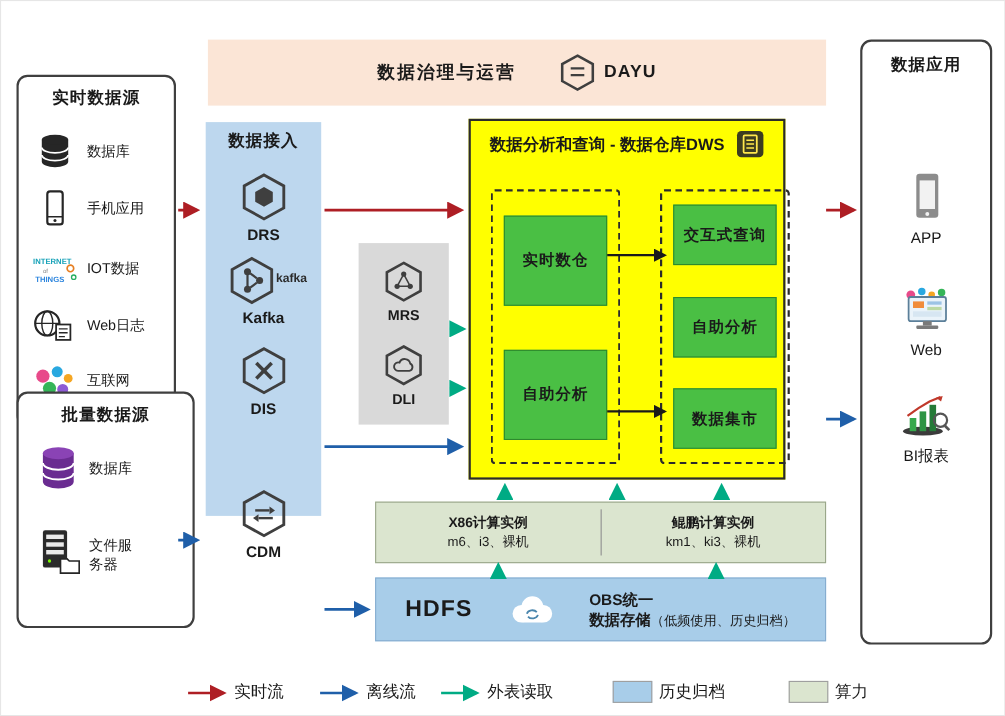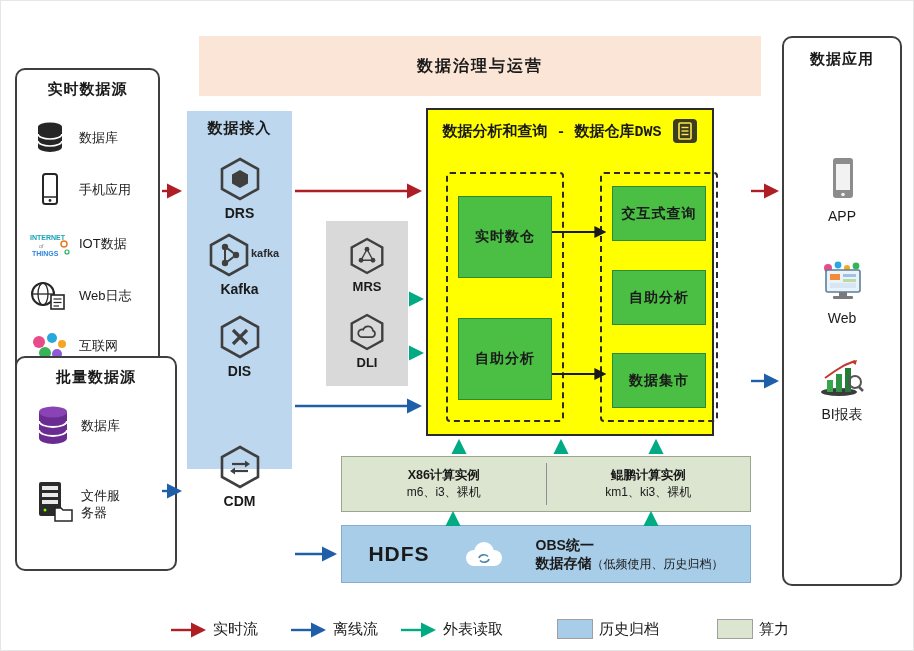--- a/index.html
+++ b/index.html
@@ -7,27 +7,27 @@
          font-family:"Liberation Sans","DejaVu Sans",sans-serif;color:#1a1a1a;
          overflow:hidden;border:1px solid #e6e6e6;box-sizing:border-box;}
   .abs{position:absolute;}
   .panel{position:absolute;background:#fff;border:2px solid #3f3f3f;border-radius:10px;box-sizing:border-box;}
   .panel-title{position:absolute;left:0;width:100%;text-align:center;font-weight:bold;font-size:15px;letter-spacing:1px;}
   .item-label{position:absolute;font-size:13px;line-height:1.3;}
   .svc-label{position:absolute;left:0;width:100%;text-align:center;font-weight:bold;font-size:14px;}
   .small-svc-label{position:absolute;left:0;width:100%;text-align:center;font-weight:bold;font-size:13px;}
   .col-ingestion{position:absolute;left:186px;top:110px;width:105px;height:358px;background:#bdd7ee;}
   .box-engines{position:absolute;left:325px;top:220px;width:82px;height:165px;background:#d9d9d9;}
-  .banner{position:absolute;left:198px;top:35px;width:562px;height:60px;background:#fbe5d6;
+  .banner{position:absolute;left:188px;top:35px;width:562px;height:60px;background:#fbe5d6;
           display:flex;align-items:center;justify-content:center;gap:40px;}
   .banner-title{font-weight:bold;font-size:16px;letter-spacing:2px;}
   .dayu-group{display:flex;align-items:center;gap:8px;}
   .dayu-text{font-weight:bold;font-size:16px;letter-spacing:1px;}
   .dws{position:absolute;left:425px;top:107px;width:288px;height:328px;background:#ffff00;
-       border:2px solid #2b2b2b;box-sizing:border-box;font-family:Liberation Mono, monospace;}
+       border:2px solid #2b2b2b;box-sizing:border-box;}
   .dws-title{position:absolute;left:0;top:8px;width:100%;display:flex;align-items:center;
              justify-content:center;gap:10px;font-weight:bold;font-size:15px;}
   .dashed-box{position:absolute;border:2px dashed #2b2b2b;border-radius:4px;box-sizing:border-box;}
   .green-box{position:absolute;background:#4abf44;border:1px solid #2d8a2d;box-sizing:border-box;
              display:flex;align-items:center;justify-content:center;font-weight:bold;font-size:14px;letter-spacing:1px;}
   .bar-compute{position:absolute;left:340px;top:455px;width:410px;height:56px;background:#dbe5cf;
                border:1px solid #9aa78a;box-sizing:border-box;display:flex;}
   .compute-half{flex:1;display:flex;flex-direction:column;align-items:center;justify-content:center;line-height:1.35;}
   .compute-title{font-weight:bold;font-size:12.5px;}
   .compute-sub{font-size:12px;}
@@ -44,20 +44,28 @@
   #arrows{position:absolute;left:0;top:0;z-index:30;pointer-events:none;}
   .icon{position:absolute;}
 </style>
 </head>
 <body>
 
 <div id="stage">
 
   <div class="banner">
     <span class="banner-title">数据治理与运营</span>
+    <span class="dayu-group">
+      <svg width="32" height="34" viewBox="0 0 40 44" class="icn">
+        <polygon points="20,2 38,12 38,32 20,42 2,32 2,12" fill="none" stroke="#3f3f3f" stroke-width="3"></polygon>
+        <line x1="12" y1="17" x2="28" y2="17" stroke="#3f3f3f" stroke-width="2.5"></line>
+        <line x1="12" y1="25" x2="28" y2="25" stroke="#3f3f3f" stroke-width="2.5"></line>
+      </svg>
+      <span class="dayu-text">DAYU</span>
+    </span>
   </div>
 
   <div class="panel" style="left:14px;top:35px;width:145px;height:320px;margin-top:32px;">
     <div class="panel-title" style="top:10px;">实时数据源</div>
 
     <svg class="icon" style="left:16px;top:50px;" width="34" height="34" viewBox="0 0 34 34">
       <path d="M5 7 v20 a12 5 0 0 0 24 0 V7" fill="#262626"></path>
       <ellipse cx="17" cy="7" rx="12" ry="4.5" fill="#262626"></ellipse>
       <path d="M5 14 a12 5 0 0 0 24 0" fill="none" stroke="#fff" stroke-width="1.6"></path>
       <path d="M5 21 a12 5 0 0 0 24 0" fill="none" stroke="#fff" stroke-width="1.6"></path>

